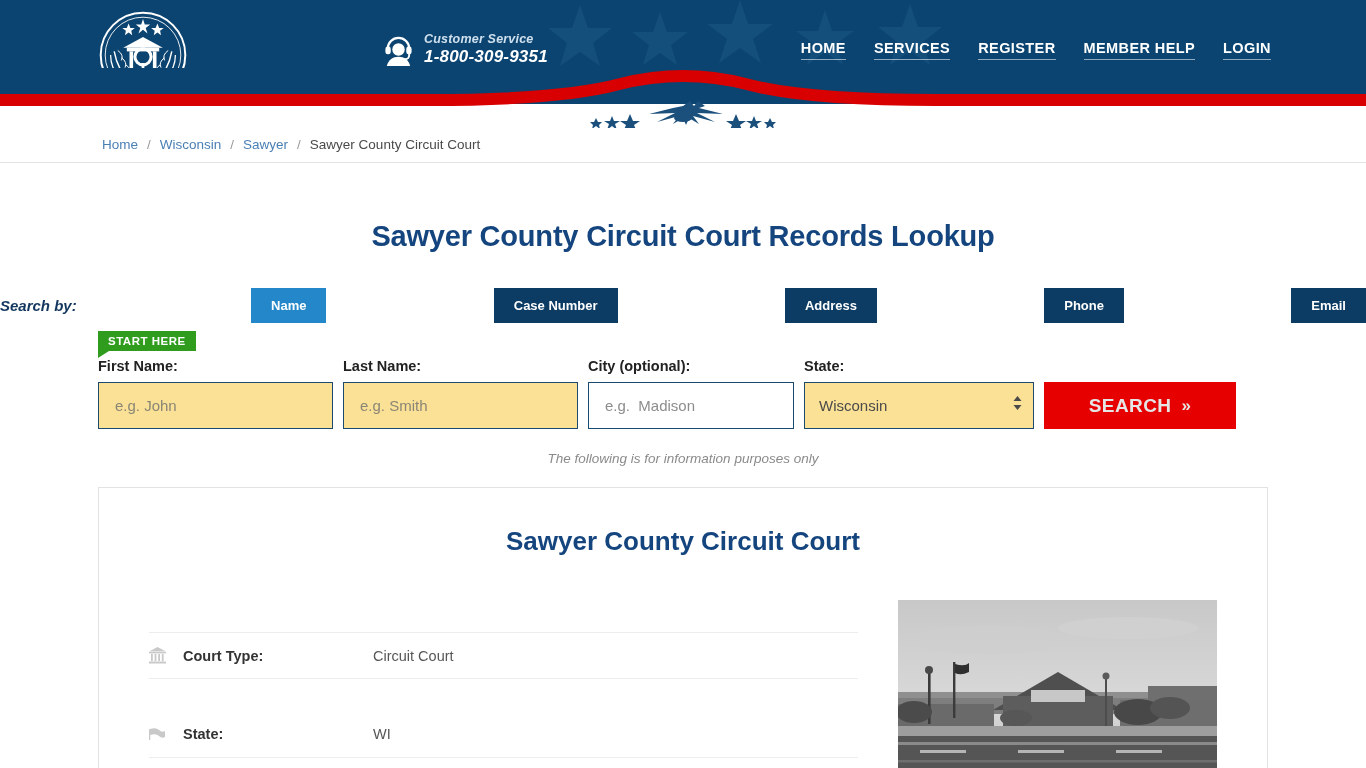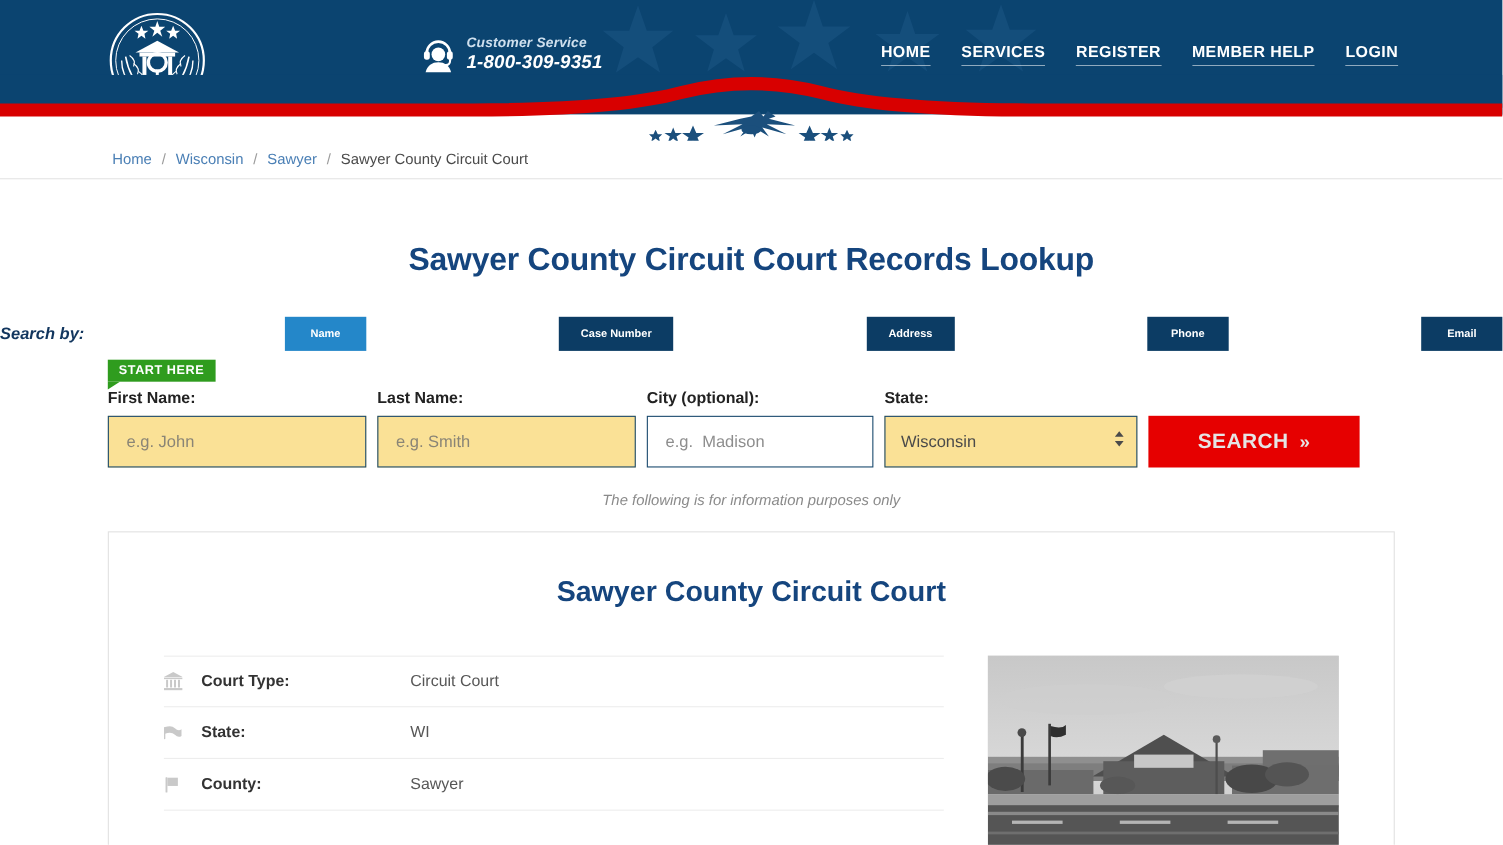--- a/index.html
+++ b/index.html
@@ -150,21 +150,21 @@
   .searchby {
     color: #12365e;
     font-weight: bold;
     font-style: italic;
     font-size: 15px;
     margin-right: 7px;
   }
   .tab {
     background: #0c3c64;
     color: #fff;
-    font-size: 10px;
+    font-size: 13px;
     font-weight: bold;
     padding: 10px 20px;
     min-width: 74px;
     text-align: center;
     cursor: pointer;
     border: none;
     font-family: "Liberation Sans", sans-serif;
   }
   .tab.active { background: #2487c9; }
 
@@ -285,20 +285,21 @@
     display: flex;
     margin-top: 43px;
     gap: 40px;
   }
   .details { width: 710px; }
   .drow {
     display: flex;
     align-items: center;
     border-bottom: 1px solid #ededed;
     height: 47px;
+    margin-top: 32px;
   }
   .drow:first-child { border-top: 1px solid #ededed; }
   .dicon {
     width: 34px;
     color: #c9c9c9;
     display: flex; align-items: center;
   }
   .dlabel {
     width: 190px;
     font-size: 14.5px;

